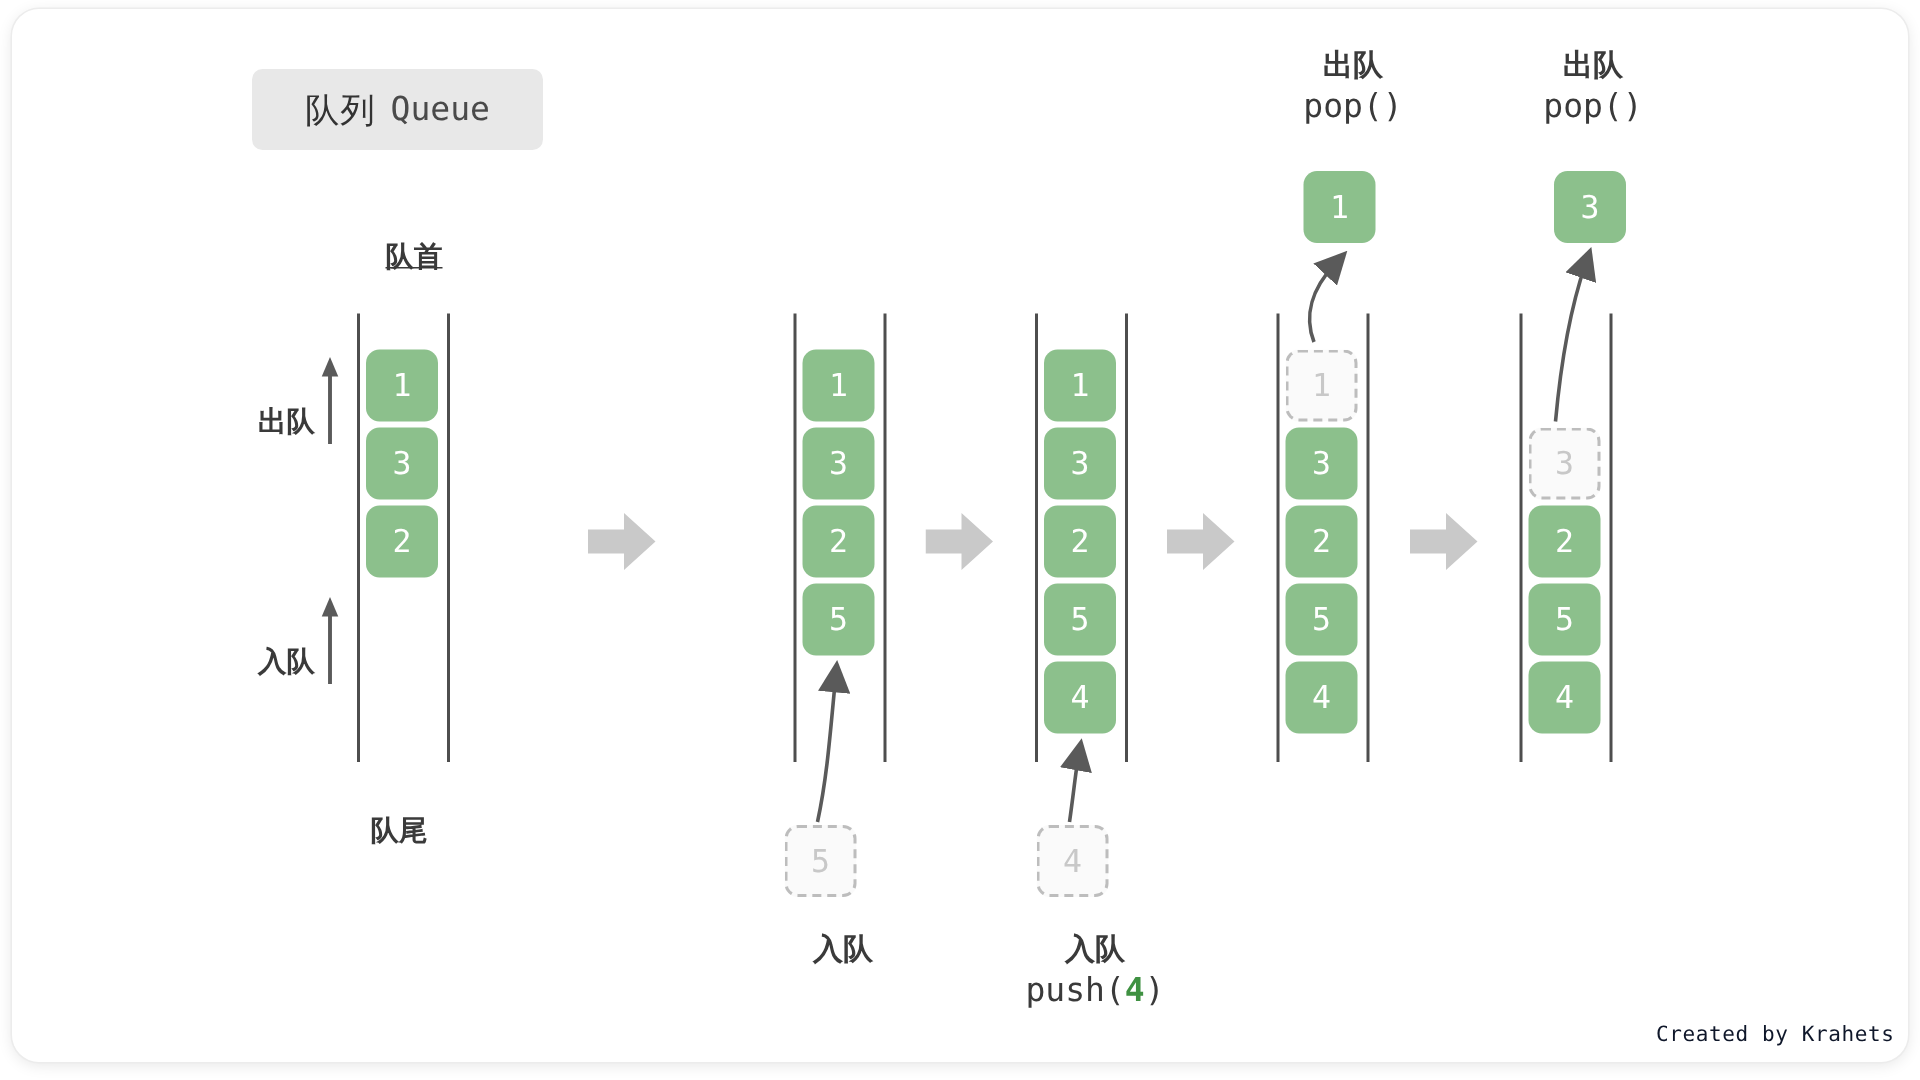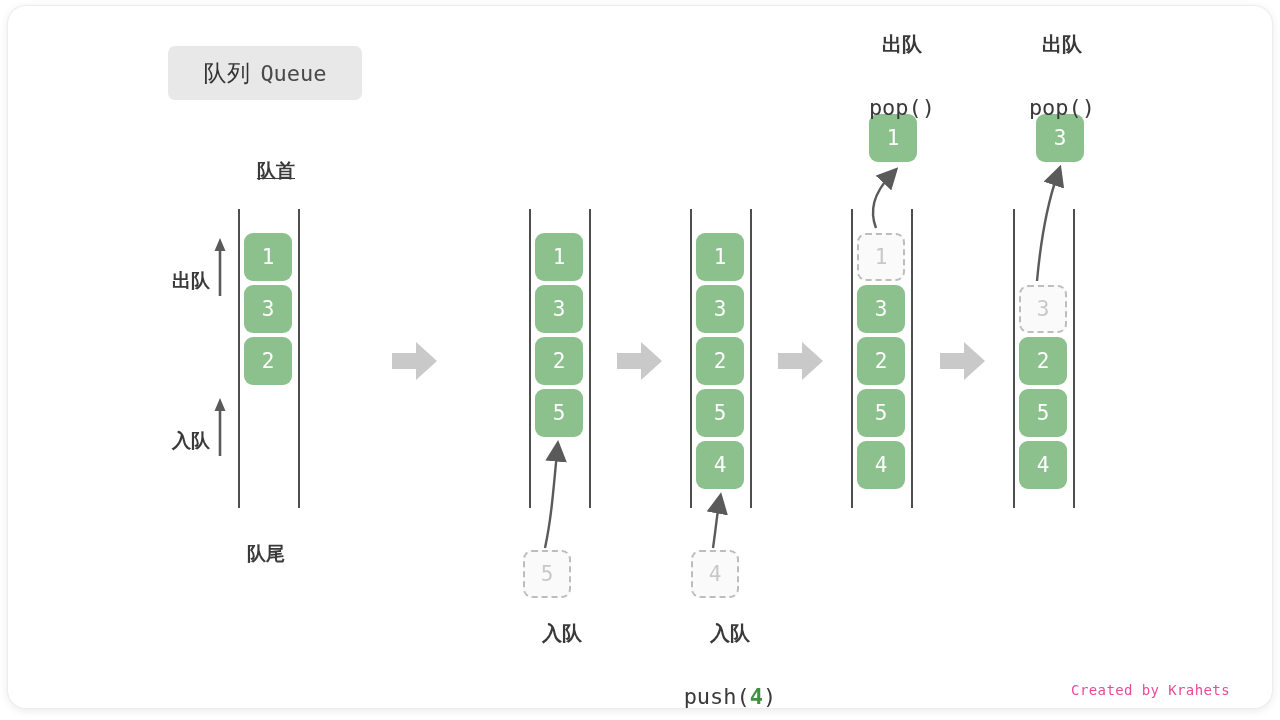--- a/index.html
+++ b/index.html
@@ -110,38 +110,37 @@
     font-size: 20px;
     font-weight: bold;
     color: #3a3a3a;
   }
   .op-caption .code {
     display: block;
     font-family: "DejaVu Sans Mono", "Liberation Mono", monospace;
     font-size: 22px;
     color: #3a3a3a;
     white-space: pre;
-    margin-top: 36px;
   }
   .op-caption .code .arg { color: #3f9142; font-weight: bold; }
   
   #curves {
     position: absolute;
     left: 0; top: 0;
     width: 1280px; height: 720px;
     pointer-events: none;
   }
   
   #credit {
     position: absolute;
-    right: 50px;
+    right: 17px;
     bottom: 22px;
     font-family: "DejaVu Sans Mono", "Liberation Mono", monospace;
     font-size: 14px;
-    color: #ec4899;
+    color: #0f172a;
     letter-spacing: .4px;
   }
 </style>
 </head>
 <body>
 
 <div id="stage">
   <div id="card"></div>
 
   <div id="title-badge">

